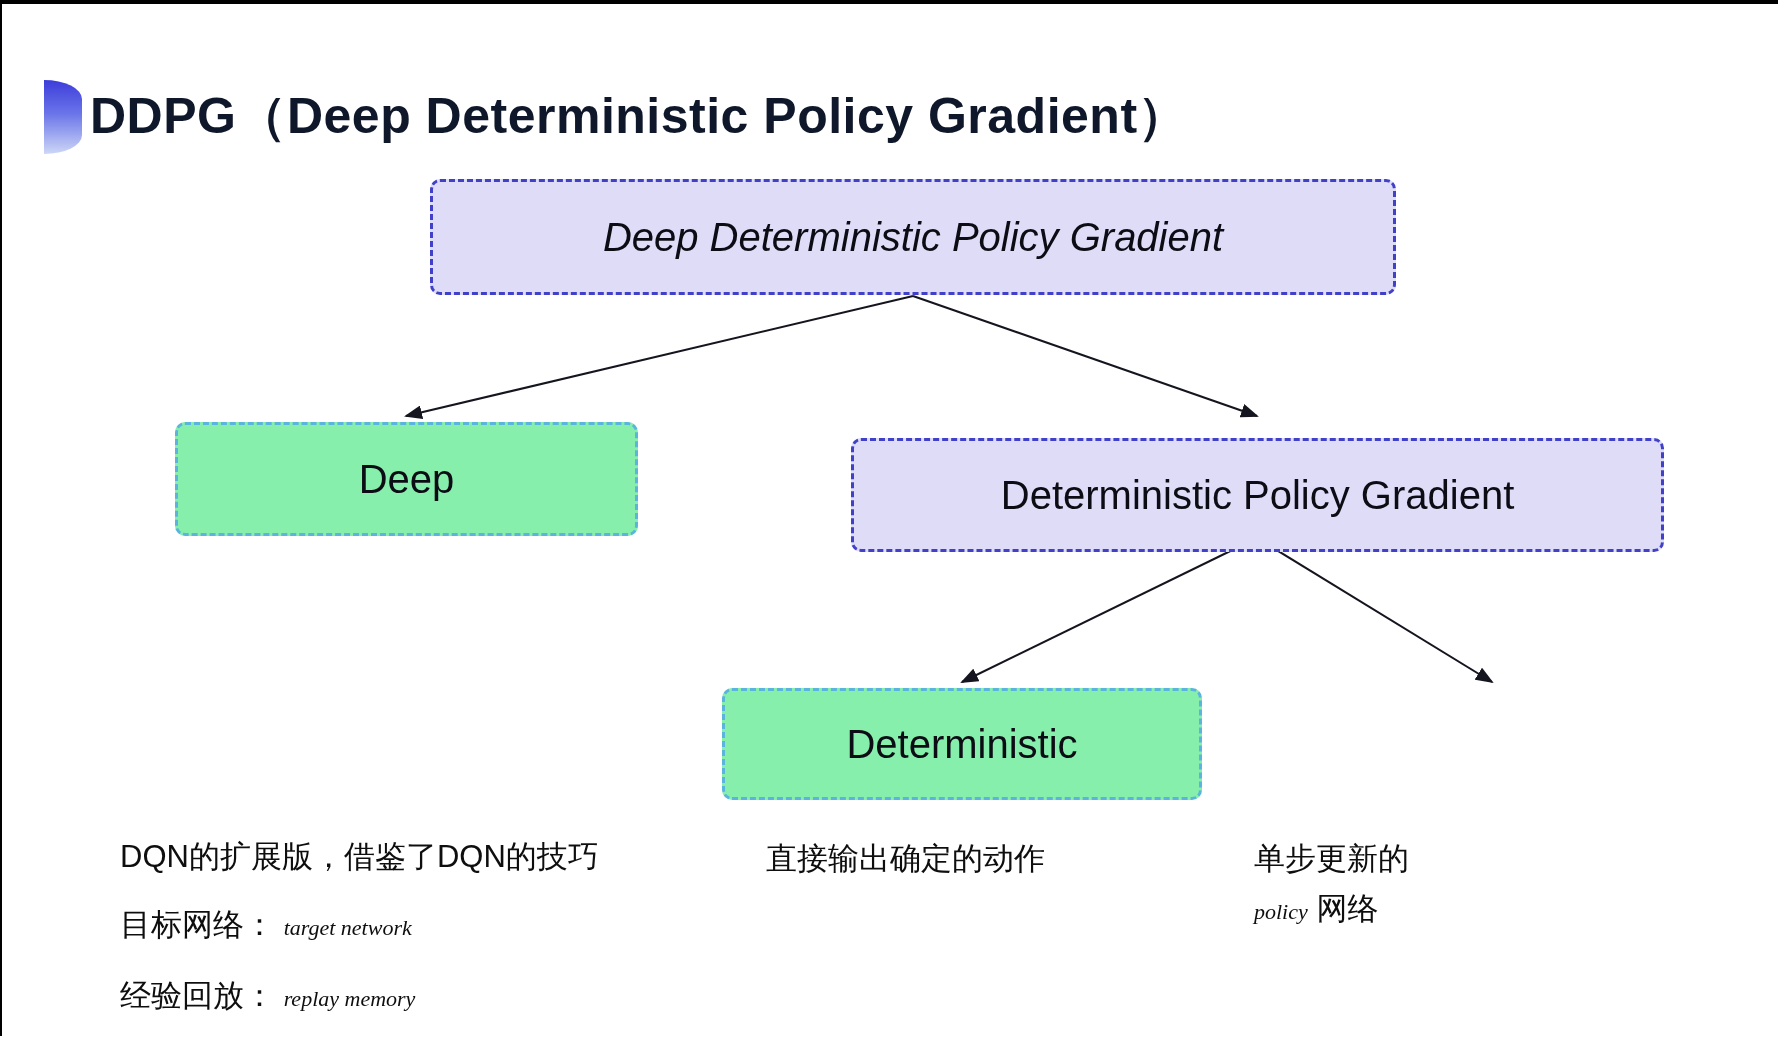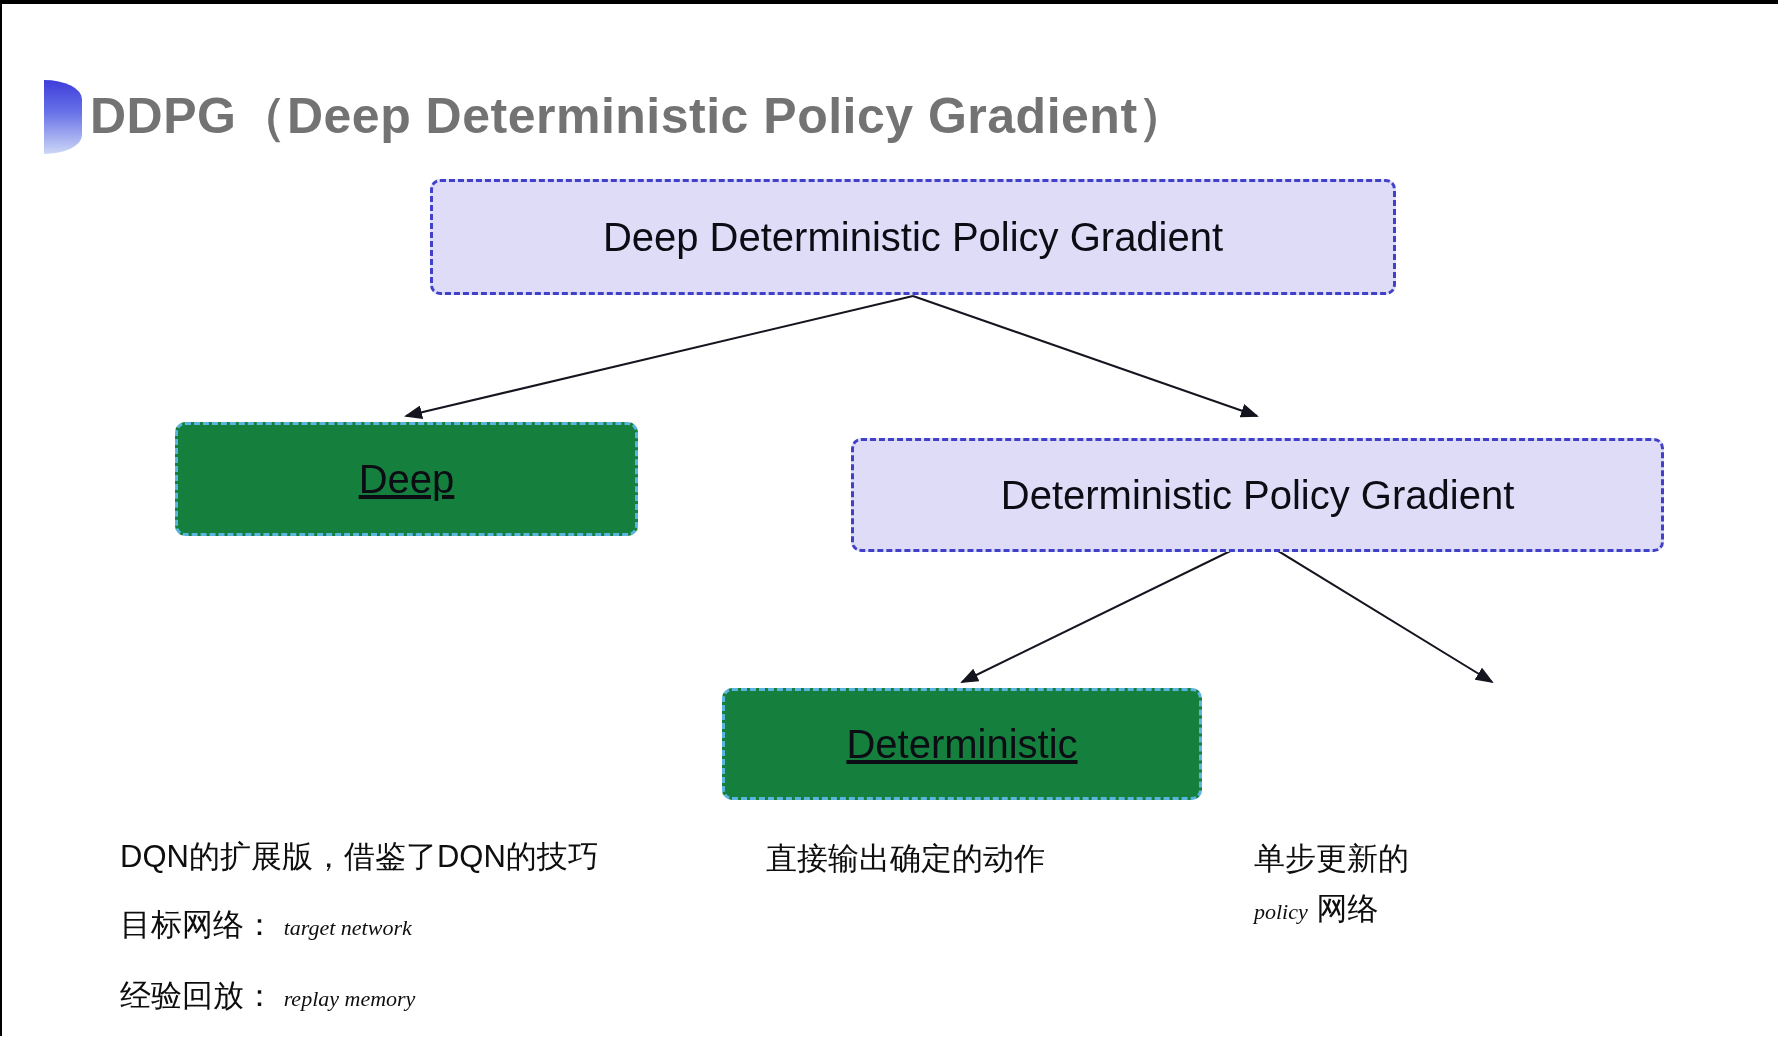--- a/index.html
+++ b/index.html
@@ -11,34 +11,34 @@
   .top-bar  { position:absolute; left:0; top:0; width:1778px; height:4px; background:#000; }
   .left-bar { position:absolute; left:0; top:0; width:2px;  height:1036px; background:#000; }
 
   .title-icon {
     position:absolute; left:44px; top:80px; width:38px; height:74px;
     background:linear-gradient(180deg,#3d3dda 0%,#6a74e8 45%,#cdd7f6 100%);
     border-radius:0 74px 74px 0 / 0 50% 50% 0;
   }
   .page-title {
     position:absolute; left:90px; top:78px; height:76px; line-height:76px;
-    font-size:50px; font-weight:600; color:#737373; white-space:nowrap;
+    font-size:50px; font-weight:600; color:#0f172a; white-space:nowrap;
     letter-spacing:0.5px;
   }
 
   .node {
     position:absolute; box-sizing:border-box;
     display:flex; align-items:center; justify-content:center;
     border-radius:10px; font-size:40px; font-weight:500; color:#0c0c14;
     white-space:nowrap;
   }
   .node.purple { background:#dedcf7; border:3px dashed #4040c8; }
-  .node.cyan   { background:#15803d; border:3px dashed #5ab4de;text-decoration:underline; }
+  .node.cyan   { background:#86efac; border:3px dashed #5ab4de; }
 
-  .node-root   { left:430px;  top:179px; width:966px; height:116px; }
+  .node-root   { left:430px;  top:179px; width:966px; height:116px;font-style:italic; }
   .node-deep   { left:175px;  top:422px; width:463px; height:114px; }
   .node-dpg    { left:851px;  top:418px; width:813px; height:114px;margin-top:20px; }
   .node-det    { left:722px;  top:688px; width:480px; height:112px;text-align:center; }
   .node-pg     { left:1262px; top:688px; width:462px; height:112px; }
 
   .connectors { position:absolute; left:0; top:0; width:1778px; height:1056px; pointer-events:none; }
 
   .note {
     position:absolute; color:#0e0e0e;
     font-size:31px; font-weight:500; line-height:38px;

